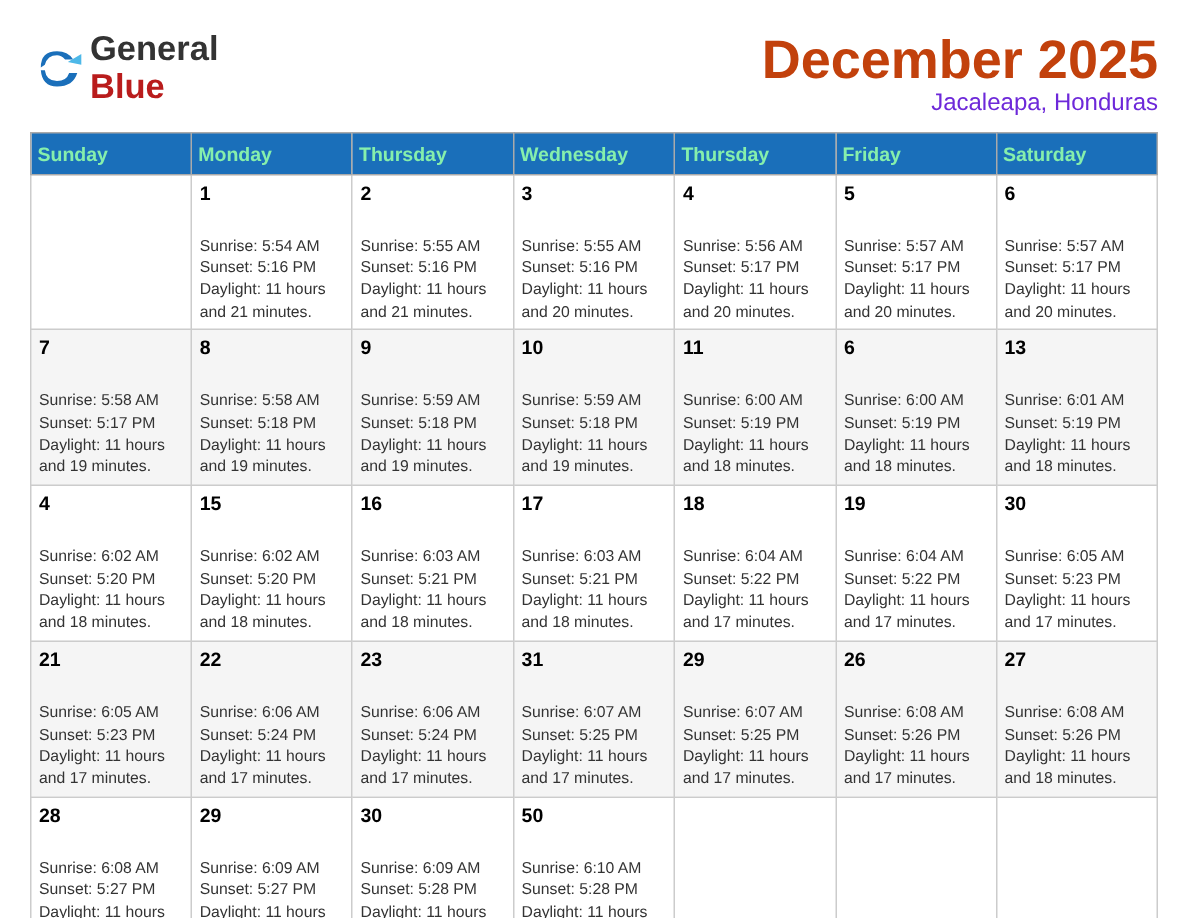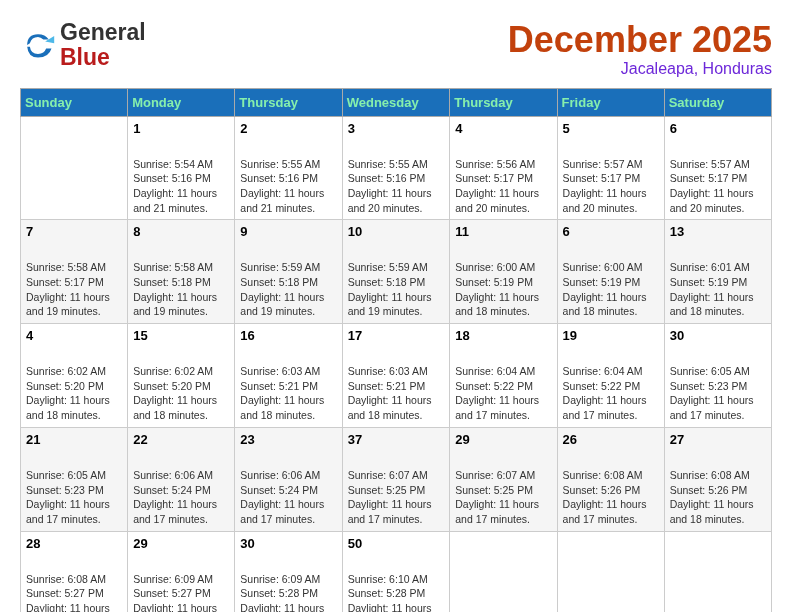--- a/index.html
+++ b/index.html
@@ -214,21 +214,21 @@
         </td>
         <td>
           <span class="day-num">22</span>
           <div class="day-info">Sunrise: 6:06 AM<br>Sunset: 5:24 PM<br>Daylight: 11 hours<br>and 17 minutes.</div>
         </td>
         <td>
           <span class="day-num">23</span>
           <div class="day-info">Sunrise: 6:06 AM<br>Sunset: 5:24 PM<br>Daylight: 11 hours<br>and 17 minutes.</div>
         </td>
         <td>
-          <span class="day-num">37</span>
+          <span class="day-num">31</span>
           <div class="day-info">Sunrise: 6:07 AM<br>Sunset: 5:25 PM<br>Daylight: 11 hours<br>and 17 minutes.</div>
         </td>
         <td>
           <span class="day-num">29</span>
           <div class="day-info">Sunrise: 6:07 AM<br>Sunset: 5:25 PM<br>Daylight: 11 hours<br>and 17 minutes.</div>
         </td>
         <td>
           <span class="day-num">26</span>
           <div class="day-info">Sunrise: 6:08 AM<br>Sunset: 5:26 PM<br>Daylight: 11 hours<br>and 17 minutes.</div>
         </td>

